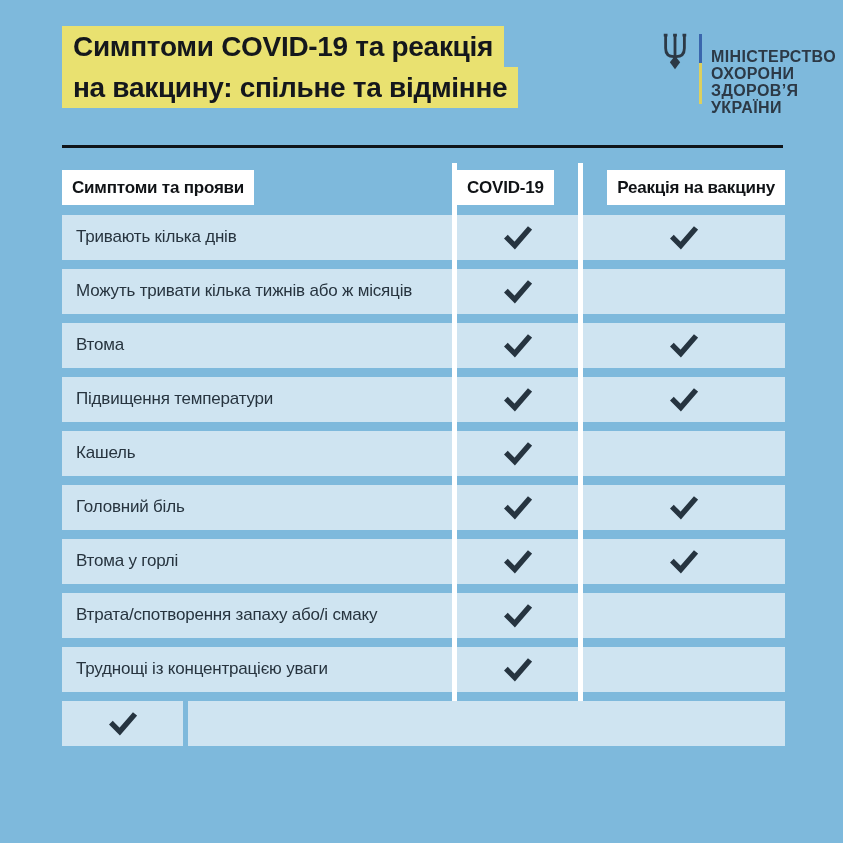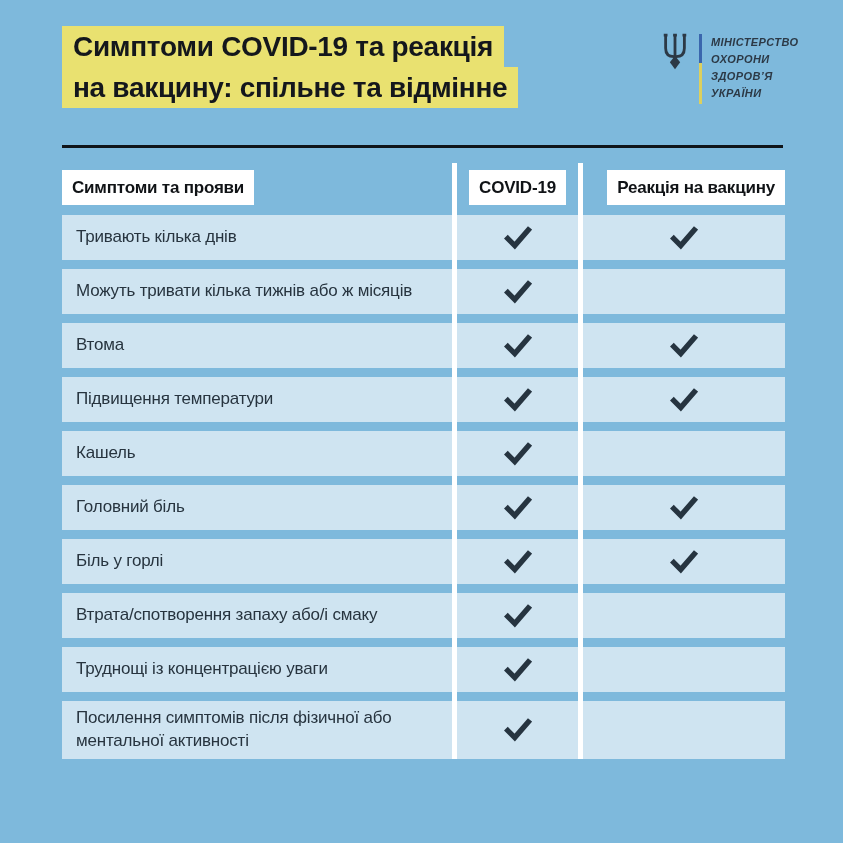--- a/index.html
+++ b/index.html
@@ -39,37 +39,37 @@
   .logo{
     position:absolute;left:660px;top:32px;
     display:flex;align-items:flex-start;gap:9px;
   }
   .trident{margin-top:1px;}
   .logo-bar{
     width:3px;height:70px;margin-top:2px;
     background:linear-gradient(to bottom,var(--bar-blue) 0 42%,var(--bar-yellow) 42% 100%);
   }
   .ministry{
-    font-size:11px;line-height:17px;letter-spacing:0.4px;
-    color:var(--logo-text);font-weight:bold;margin-top:2px;font-style:italic;
+    font-size:16px;line-height:17px;letter-spacing:0.4px;
+    color:var(--logo-text);font-weight:bold;margin-top:16px;
   }
 
   
   .table{position:absolute;left:62px;top:145px;width:723px;}
   .top-rule{width:721px;height:3px;background:var(--rule);}
   .vline{position:absolute;top:18px;bottom:0;width:5px;background:var(--white);z-index:0;}
   .vline-1{left:390px;}
   .vline-2{left:516px;}
 
   .thead{
     position:relative;z-index:1;display:flex;gap:5px;
     margin-top:19px;height:40px;align-items:center;
   }
   .hc1{width:390px;}
-  .hc2{width:121px;text-align:center;}
+  .hc2{width:121px;text-align:left;}
   .hc3{flex:1;text-align:right;}
   .chip{
     display:inline-block;background:var(--white);color:#101316;
     font-weight:bold;font-size:17px;line-height:1;padding:9px 10px;
     white-space:nowrap;letter-spacing:-0.2px;
   }
 
   .tbody{
     position:relative;z-index:1;margin-top:8px;
     display:flex;flex-direction:column;gap:9px;
@@ -213,21 +213,21 @@
     </div>
     <div class="cell c3">
       <svg class="check" viewBox="0 0 26 26" aria-hidden="true">
         <path d="M3.5 13.5 L10 20 L22.5 5.5" fill="none" stroke-width="5" stroke-linecap="square"></path>
       </svg>
     </div>
   </div>
 
 
   <div class="row">
-    <div class="cell c1">Біль у горлі</div>
+    <div class="cell c1">Втома у горлі</div>
     <div class="cell c2">
       <svg class="check" viewBox="0 0 26 26" aria-hidden="true">
         <path d="M3.5 13.5 L10 20 L22.5 5.5" fill="none" stroke-width="5" stroke-linecap="square"></path>
       </svg>
     </div>
     <div class="cell c3">
       <svg class="check" viewBox="0 0 26 26" aria-hidden="true">
         <path d="M3.5 13.5 L10 20 L22.5 5.5" fill="none" stroke-width="5" stroke-linecap="square"></path>
       </svg>
     </div>
@@ -255,21 +255,20 @@
       </svg>
     </div>
     <div class="cell c3">
       <svg class="check" viewBox="0 0 26 26" aria-hidden="true" style="visibility: hidden;">
         <path d="M3.5 13.5 L10 20 L22.5 5.5" fill="none" stroke-width="5" stroke-linecap="square"></path>
       </svg>
     </div>
   </div>
 
   <div class="row">
-    <div class="cell c1">Посилення симптомів після фізичної або ментальної активності</div>
     <div class="cell c2">
       <svg class="check" viewBox="0 0 26 26" aria-hidden="true">
         <path d="M3.5 13.5 L10 20 L22.5 5.5" fill="none" stroke-width="5" stroke-linecap="square"></path>
       </svg>
     </div>
     <div class="cell c3">
       <svg class="check" viewBox="0 0 26 26" aria-hidden="true" style="visibility: hidden;">
         <path d="M3.5 13.5 L10 20 L22.5 5.5" fill="none" stroke-width="5" stroke-linecap="square"></path>
       </svg>
     </div>

